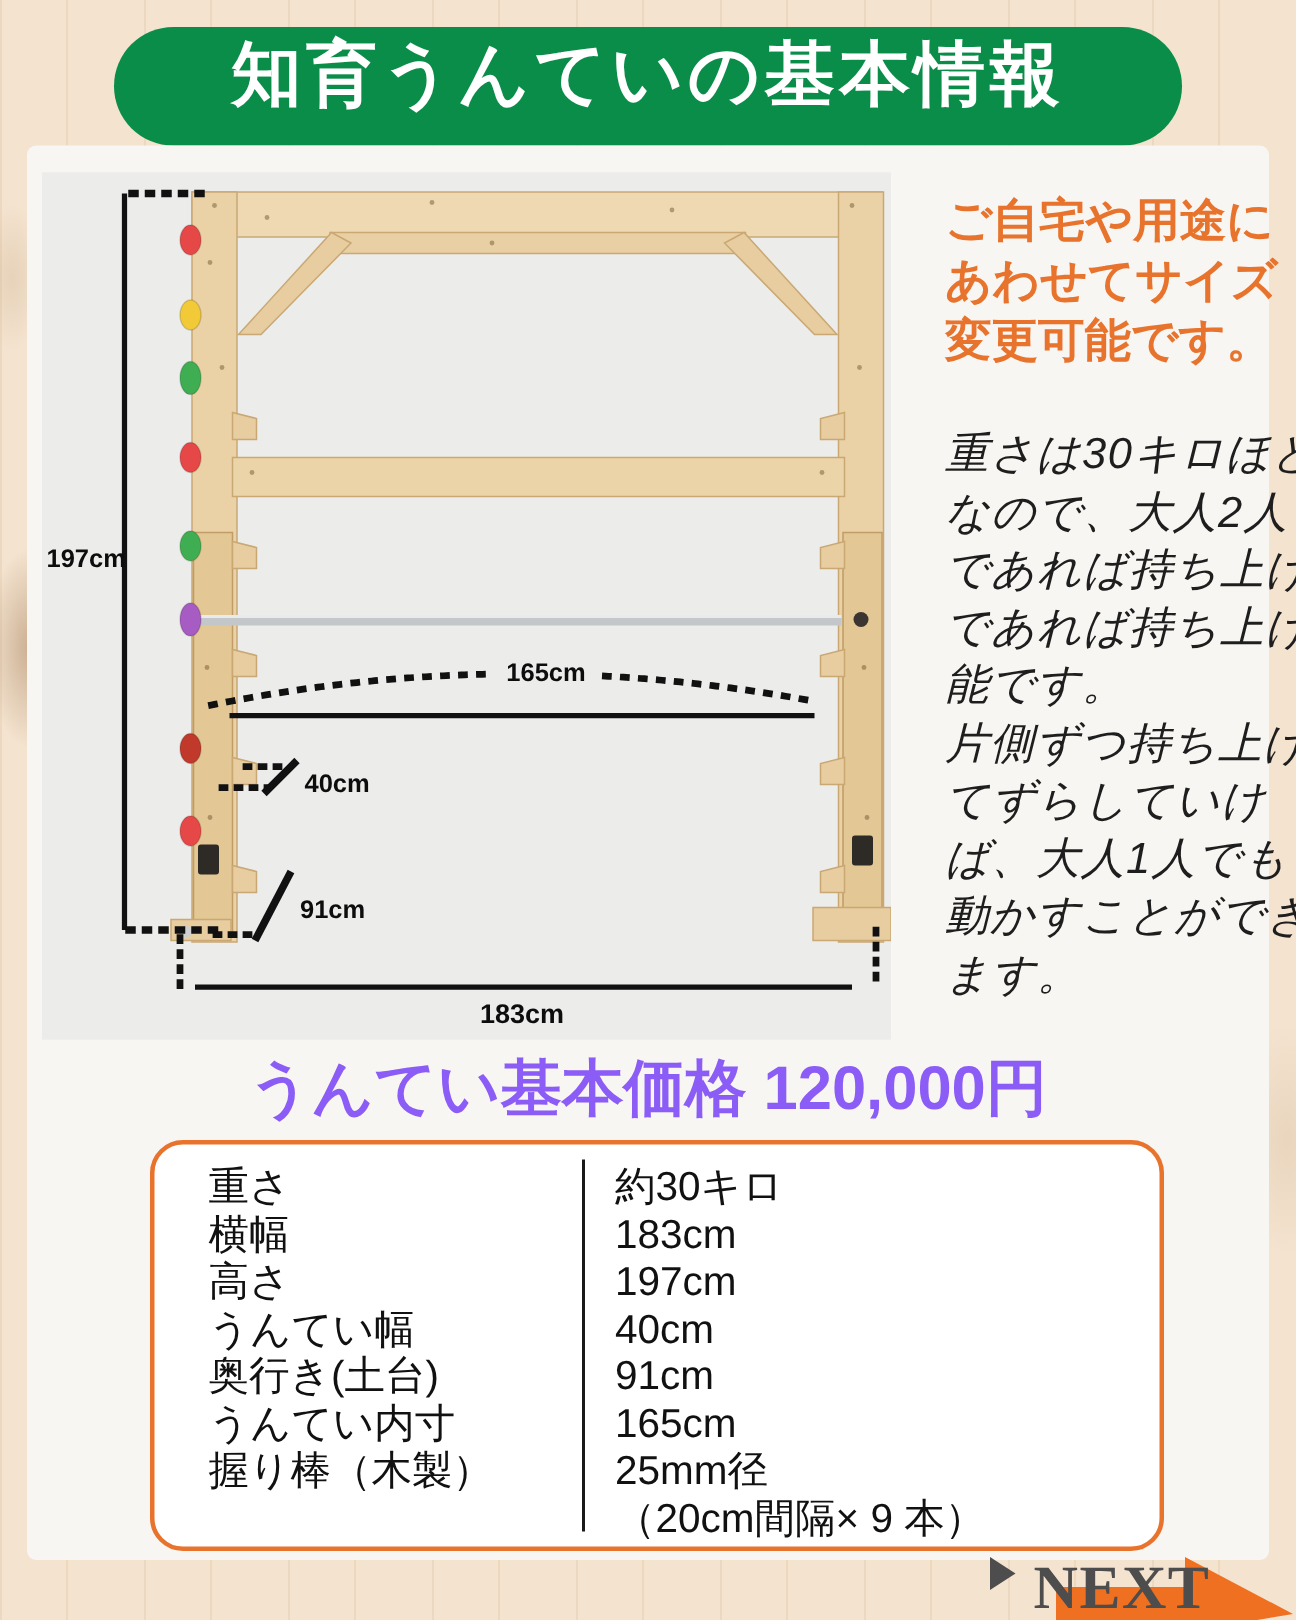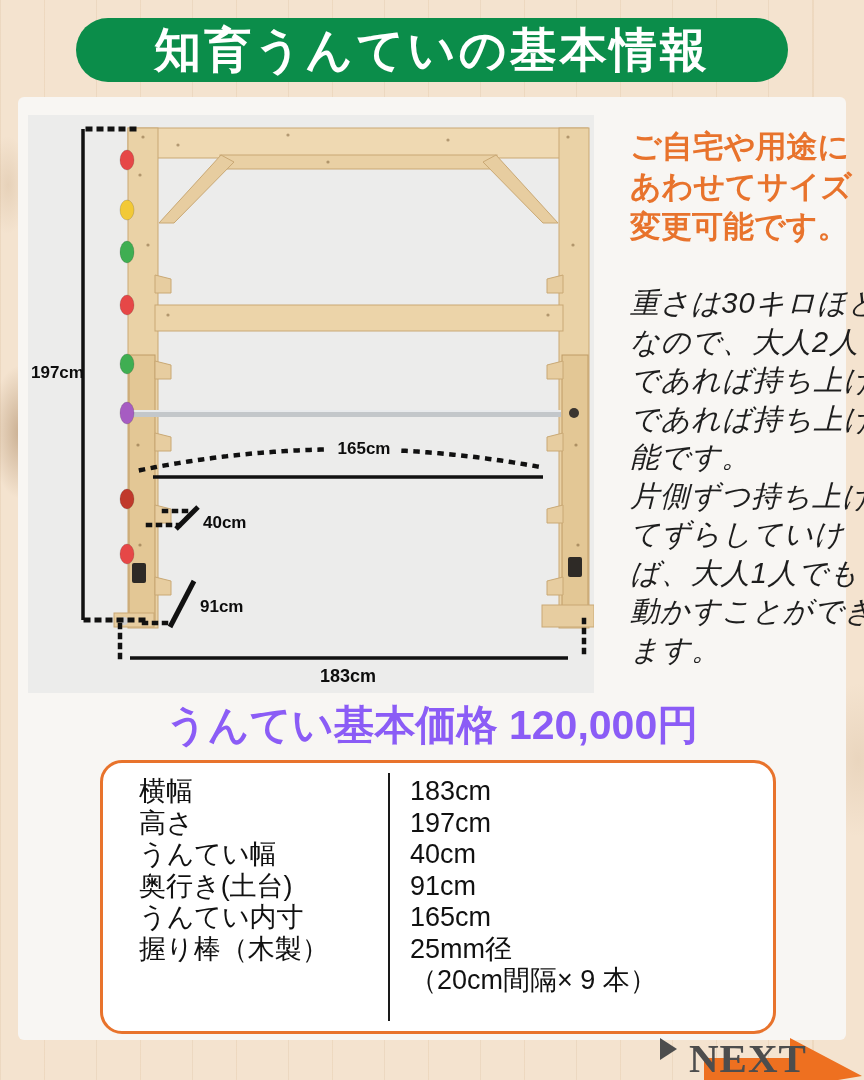--- a/index.html
+++ b/index.html
@@ -8,22 +8,22 @@
     font-family:"Liberation Sans","DejaVu Sans",sans-serif;
     background-color:#f4e3cf;
     background-image:
       radial-gradient(ellipse 42px 95px at 20px 432px, rgba(140,98,55,.40), rgba(140,98,55,0) 70%),
       radial-gradient(ellipse 30px 70px at 8px 185px, rgba(170,130,85,.18), rgba(170,130,85,0) 70%),
       radial-gradient(ellipse 55px 110px at 858px 760px, rgba(170,130,85,.14), rgba(170,130,85,0) 70%),
       repeating-linear-gradient(90deg, rgba(190,150,105,.14) 0px, rgba(190,150,105,.14) 1.5px, rgba(0,0,0,0) 1.5px, rgba(0,0,0,0) 96px),
       repeating-linear-gradient(90deg, rgba(0,0,0,0) 0 44px, rgba(222,192,156,.30) 44px 45.5px, rgba(0,0,0,0) 45.5px 96px);
   }
   .banner{
-    position:absolute;left:76px;top:18px;width:712px;height:64px;
-    border-radius:40px;display:flex;align-items:flex-end;justify-content:center;
+    position:absolute;left:76px;top:18px;width:712px;height:79px;
+    border-radius:40px;display:flex;align-items:flex-start;justify-content:center;
   }
   .banner-title{color:#ffffff;font-size:47px;font-weight:bold;letter-spacing:3px;white-space:nowrap;}
   .card{
     position:absolute;left:18px;top:97px;width:828px;height:943px;
     border-radius:6px;
   }
   .photo{
     position:absolute;left:10px;top:18px;width:566px;height:578px;
   }
   .right-col{position:absolute;left:612px;top:30px;width:240px;}
@@ -182,20 +182,24 @@
       <div class="body-line">動かすことができ</div>
       <div class="body-line">ます。</div>
     </div>
   </div>
 
   <div class="price-heading">うんてい基本価格 120,000円</div>
 
   <div class="spec-table">
     <div class="spec-divider"></div>
     <div class="spec-row">
+      <div class="spec-label">重さ</div>
+      <div class="spec-value">約30キロ</div>
+    </div>
+    <div class="spec-row">
       <div class="spec-label">横幅</div>
       <div class="spec-value">183cm</div>
     </div>
     <div class="spec-row">
       <div class="spec-label">高さ</div>
       <div class="spec-value">197cm</div>
     </div>
     <div class="spec-row">
       <div class="spec-label">うんてい幅</div>
       <div class="spec-value">40cm</div>

